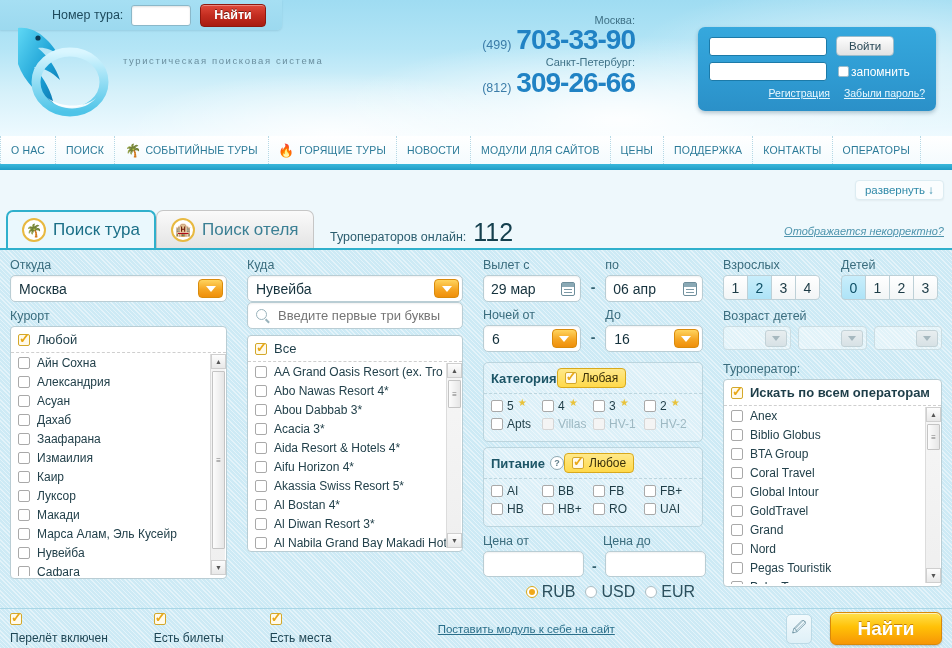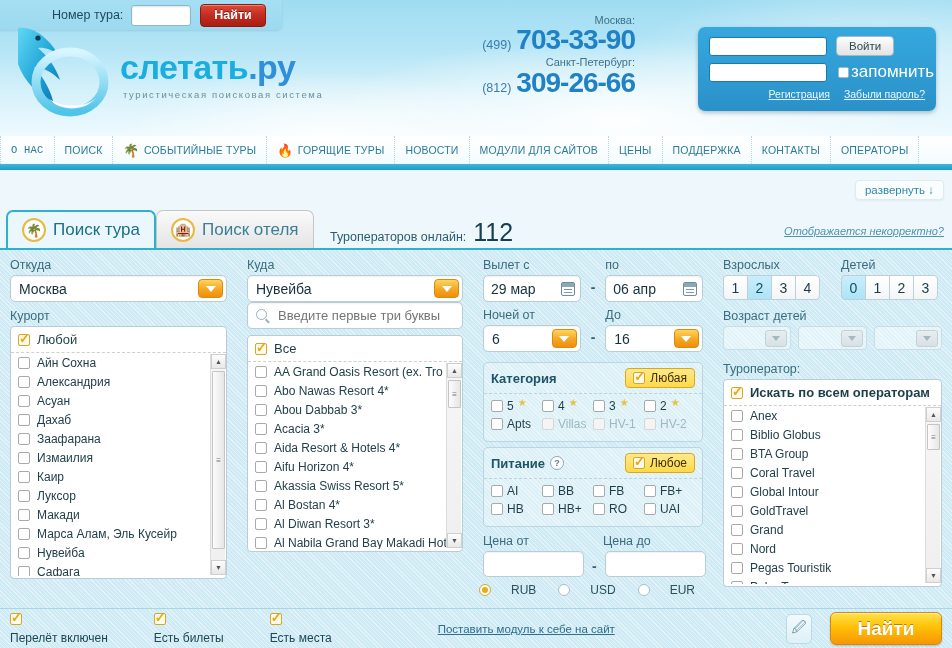--- a/index.html
+++ b/index.html
@@ -74,38 +74,38 @@
     background:#fff; outline:none; font-size:11px; padding:0 4px;
   }
   .btn-login {
     margin-left:9px; height:20px; padding:0 12px;
     background:linear-gradient(180deg,#fdfdfd 0%,#e3e3e3 100%);
     border:1px solid #9dbccb; border-radius:4px;
     font-size:11.5px; color:#2b4a58; cursor:pointer;
   }
   .remember { display:flex; align-items:center; margin-left:9px; }
   .cb-sm { width:11px; height:11px; background:#fff; border:1px solid #9dbccb; border-radius:2px; display:inline-block; }
-  .remember span { font-size:17px; color:#ffffff; margin-left:2px;text-align:right; }
+  .remember span { font-size:12px; color:#ffffff; margin-left:2px;text-align:right; }
   .login-links { display:flex; justify-content:flex-end; gap:14px; margin-top:4px; }
   .login-links a { font-size:10.5px; color:#e9f8ff; text-decoration:underline; cursor:pointer; }
 
   
   .nav {
     position:absolute; left:0; top:136px; width:952px; height:28px;
     background:linear-gradient(180deg,#ffffff 0%,#f4fbfe 100%);
     display:flex; align-items:center; border-bottom:0;
   }
   .nav-sep { position:absolute; left:0; top:164px; width:952px; height:6px;
     background:linear-gradient(180deg,#3ab8dc 0%,#1f9cc6 100%); }
   .nav-item {
     height:28px; display:flex; align-items:center; gap:4px;
     padding:0 10px; font-size:10.5px; color:#2c7b99; letter-spacing:0.2px;
     border-right:1px dotted #b5d8e5; cursor:pointer; white-space:nowrap;
   }
-  .nav-item:first-child { border-left:1px dotted #b5d8e5;font-family:Liberation Mono, monospace; }
+  .nav-item:first-child { border-left:1px dotted #b5d8e5; }
   .nav-ico { font-size:13px; line-height:1; }
 
   
   .page-body {
     position:absolute; left:0; top:170px; width:952px; height:478px;
     background:#eef8fc;
   }
   .expand-wrap { position:absolute; right:8px; top:10px; }
   .expand-btn {
     background:#fafdfe; border:1px solid #dcecf2; border-radius:4px;
@@ -258,21 +258,21 @@
   .cal-ico:after {
     content:""; position:absolute; left:2px; right:2px; top:6px; height:1px;
     background:#7d9aa6; box-shadow:0 3px 0 #7d9aa6;
   }
   .dash { align-self:center; padding-top:14px; font-size:14px; color:#33606f; font-weight:bold; }
 
   .group-box {
     border:1px solid #bcd5de; border-radius:5px;
     background:rgba(255,255,255,0.30); padding:5px 7px 6px 7px;
   }
-  .group-head { display:flex; align-items:center; justify-content:space-between; margin-bottom:5px; }
+  .group-head { display:flex; align-items:center; justify-content:flex-start; margin-bottom:5px; }
   .group-title { font-size:13px; font-weight:bold; color:#1d5566; display:flex; align-items:center; gap:5px; }
   .help-ico {
     width:14px; height:14px; border-radius:50%; border:1px solid #8fa9b3; background:#fff;
     font-size:9px; color:#5f7d89; display:flex; align-items:center; justify-content:center; font-weight:bold;
     cursor:pointer;
   }
   .any-pill {
     display:flex; align-items:center; gap:5px; padding:2px 7px;
     background:linear-gradient(180deg,#ffe98a 0%,#ffd94a 100%);
     border:1px solid #d8a91c; border-radius:4px; font-size:12px; color:#3a3009; cursor:pointer;
@@ -285,21 +285,21 @@
   }
   .chk.dis2 { color:#9db8c2; }
   .star { color:#e8c23a; font-size:10px; position:relative; top:-4px; }
 
   .price-row { display:flex; gap:8px; margin-top:6px; }
   .price-in {
     height:26px; background:#fff; border:1px solid #b9cdd4; border-radius:5px; width:101px;
     box-shadow:inset 0 1px 2px rgba(0,0,0,0.06);
   }
   .cur-row { display:flex; justify-content:flex-end; gap:10px; margin-top:6px; padding-right:8px; }
-  .radio-wrap { display:flex; align-items:center; gap:20px; font-size:12px; color:#2b4f5c; cursor:pointer;padding-left:12px; }
+  .radio-wrap { display:flex; align-items:center; gap:4px; font-size:16px; color:#2b4f5c; cursor:pointer; }
   .rd { width:12px; height:12px; border-radius:50%; background:#fff; border:1px solid #aebec4; display:inline-block; position:relative; }
   .rd.on { border-color:#d8a91c; }
   .rd.on:after { content:""; position:absolute; left:2px; top:2px; width:6px; height:6px; border-radius:50%; background:#f0a81a; }
 
   
   .cnt-group { display:flex; }
   .cnt {
     width:25px; height:25px; background:linear-gradient(180deg,#ffffff,#f2f5f6);
     border:1px solid #bdd0d7; display:flex; align-items:center; justify-content:center;
     font-size:14px; color:#1c3b46; cursor:pointer; margin-right:-1px;
@@ -368,23 +368,20 @@
           <stop offset="0%" stop-color="#d9f6ff"></stop>
             <stop offset="100%" stop-color="#4ec4e8"></stop>
         </linearGradient>
       </defs>
       <path d="M10 8 C26 6 40 18 50 34 C44 30 36 27 30 28 C40 36 48 48 52 60 C44 52 34 47 26 47 C36 58 44 72 46 86 C32 76 16 62 10 44 Z" fill="url(#bg1)"></path>
       <ellipse cx="62" cy="62" rx="34" ry="30" fill="none" stroke="url(#bg2)" stroke-width="9"></ellipse>
       <path d="M40 78 C52 92 76 92 88 78 C78 88 52 88 40 78 Z" fill="#ffffff" opacity="0.9"></path>
       <circle cx="30" cy="18" r="2.6" fill="#0a3b57"></circle>
     </svg>
     <div class="logo-text">
-      <div class="logo-main">
-        <span class="c1">слетать</span><span class="c2">.ру</span>
-      </div>
       <div class="logo-sub">туристическая поисковая система</div>
     </div>
   </div>
 
   <div class="phones">
     <div class="ph-city">Москва:</div>
     <div class="ph-row">
       <span class="ph-code">(499)</span>
       <span class="ph-num">703-33-90</span>
     </div>

